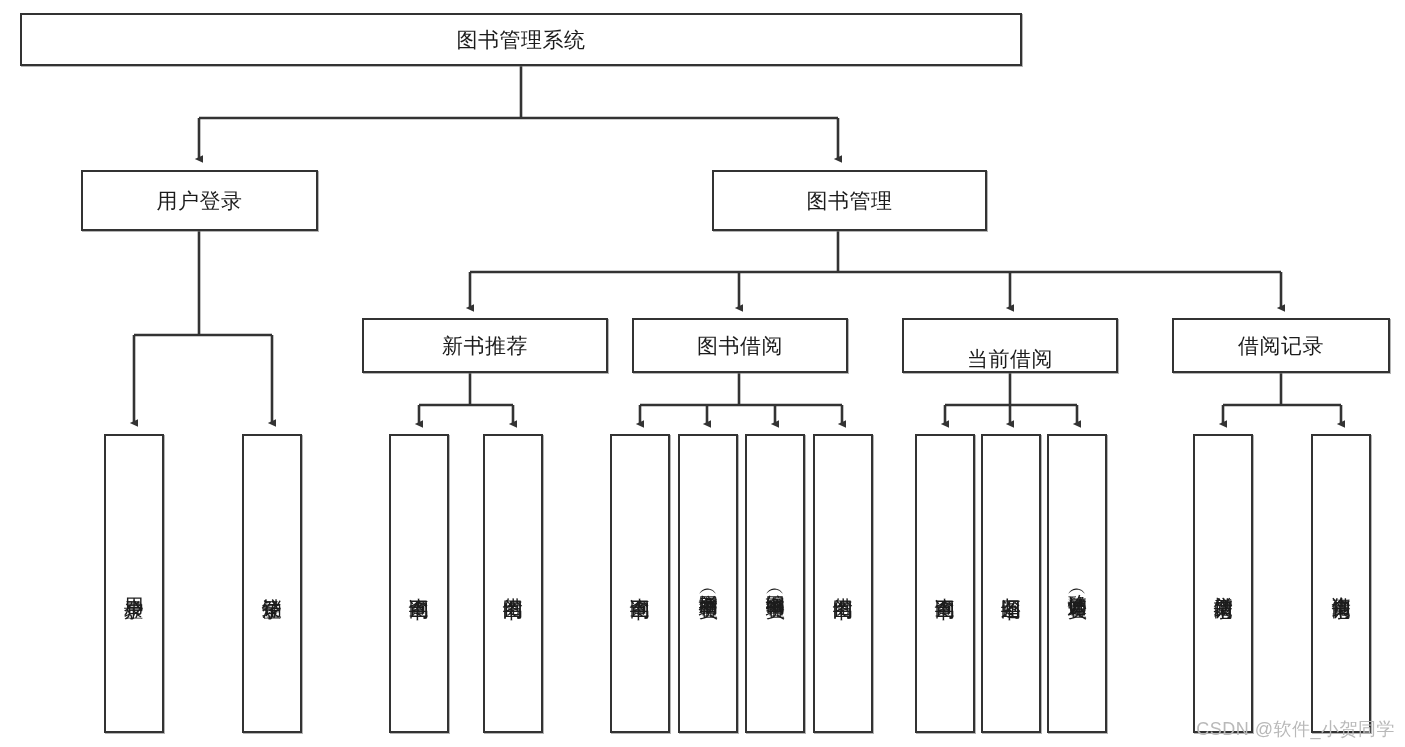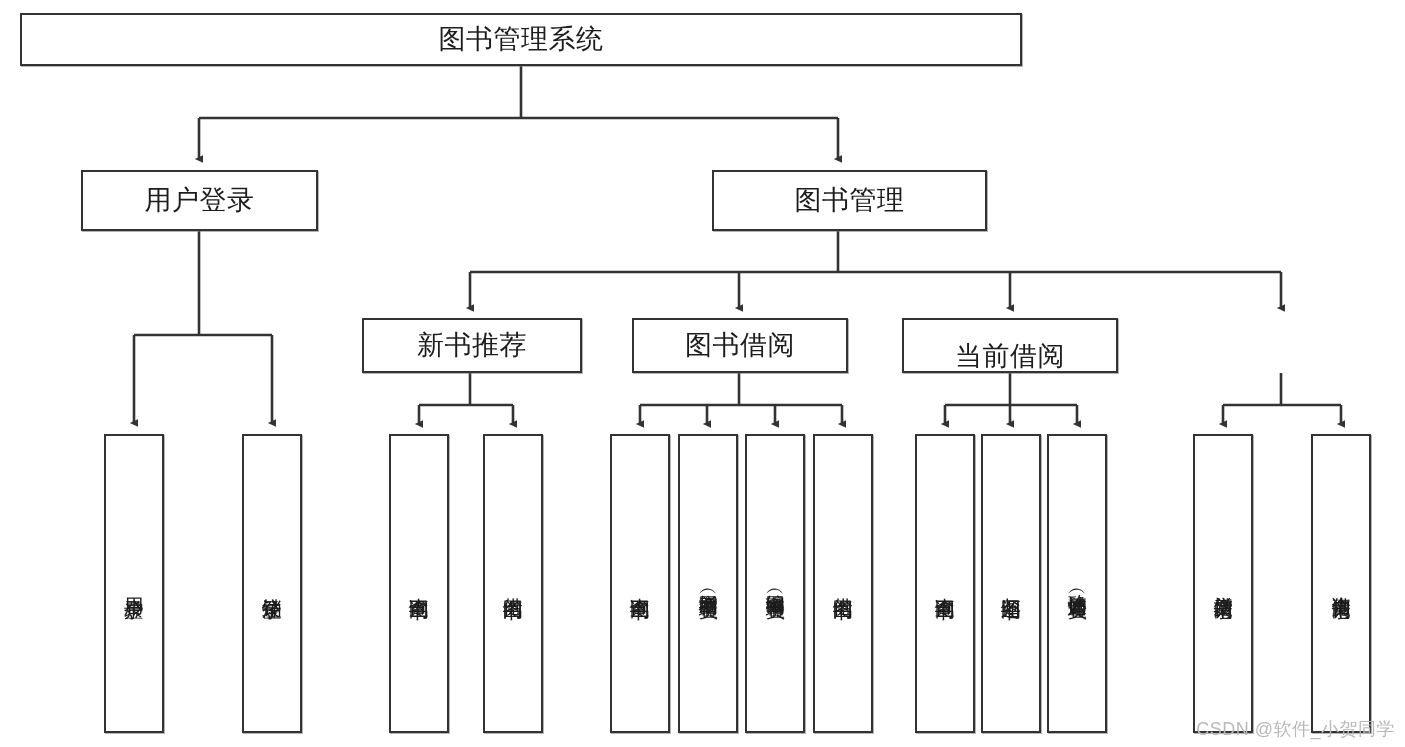--- a/index.html
+++ b/index.html
@@ -30,21 +30,21 @@
     position: absolute;
     box-sizing: border-box;
     background: #ffffff;
     border: 2.5px solid #333333;
     display: flex;
     align-items: center;
     justify-content: center;
     box-shadow: 1px 1px 0 rgba(120,120,120,0.55);
   }
   .node .label {
-    font-size: 27px;
+    font-size: 21px;
     line-height: 1.12;
     color: #1c1c1c;
     letter-spacing: 0.5px;
     text-align: center;
     white-space: nowrap;
   }
   .node.leaf {
     align-items: center;
     justify-content: center;
   }
@@ -132,29 +132,32 @@
     <span class="label">图书管理系统</span>
   </div>
 
   <div class="node" style="left:81px; top:170px; width:237px; height:61px;">
     <span class="label">用户登录</span>
   </div>
   <div class="node" style="left:712px; top:170px; width:275px; height:61px;">
     <span class="label">图书管理</span>
   </div>
 
-  <div class="node" style="left:362px; top:318px; width:220px; height:55px;">
+  <div class="node" style="left:362px; top:318px; width:246px; height:55px;">
     <span class="label">新书推荐</span>
   </div>
   <div class="node" style="left:632px; top:318px; width:216px; height:55px;align-items:center;">
     <span class="label">图书借阅</span>
   </div>
   <div class="node" style="left:902px; top:318px; width:216px; height:55px;align-items:flex-end;">
     <span class="label">当前借阅</span>
   </div>
+  <div class="node" style="left:1172px; top:318px; width:218px; height:55px;">
+    <span class="label">借阅记录</span>
+  </div>
 
   <div class="node leaf" style="left:104px; top:434px; width:60px; height:299px;">
     <span class="label">用户登录</span>
   </div>
   <div class="node leaf" style="left:242px; top:434px; width:60px; height:299px;">
     <span class="label">注销登录</span>
   </div>
 
   <div class="node leaf" style="left:389px; top:434px; width:60px; height:299px;">
     <span class="label">查询图书</span>

